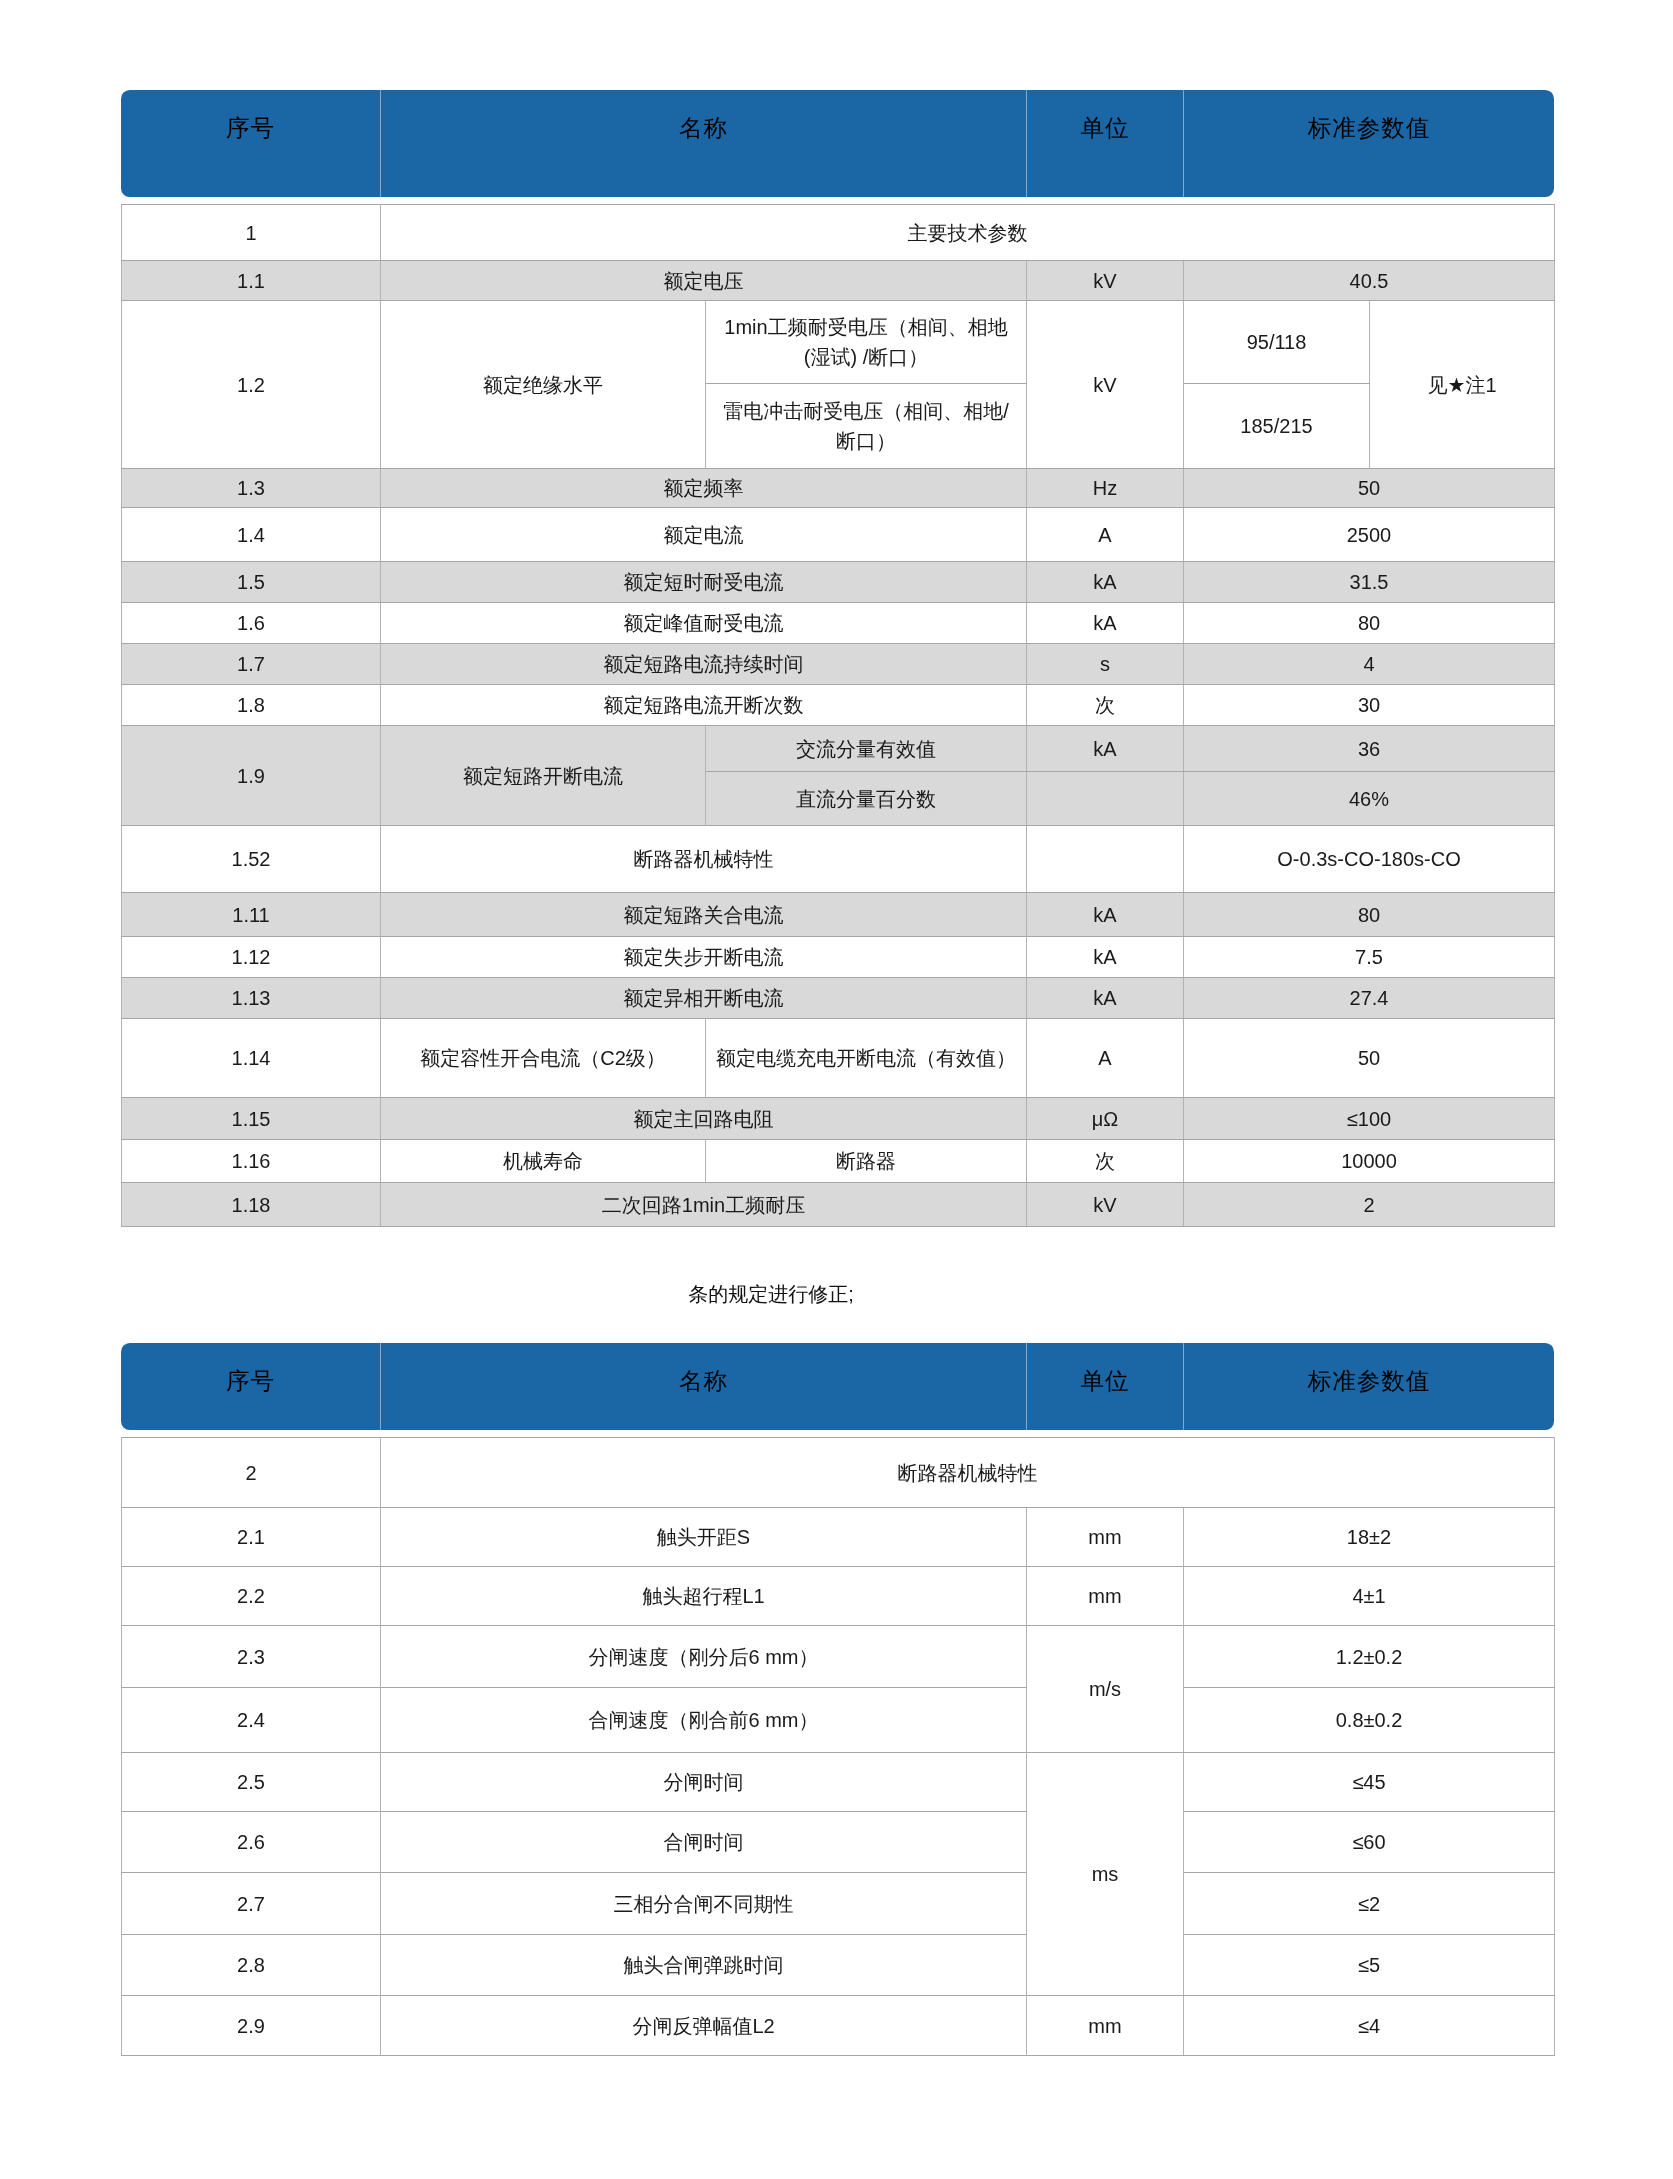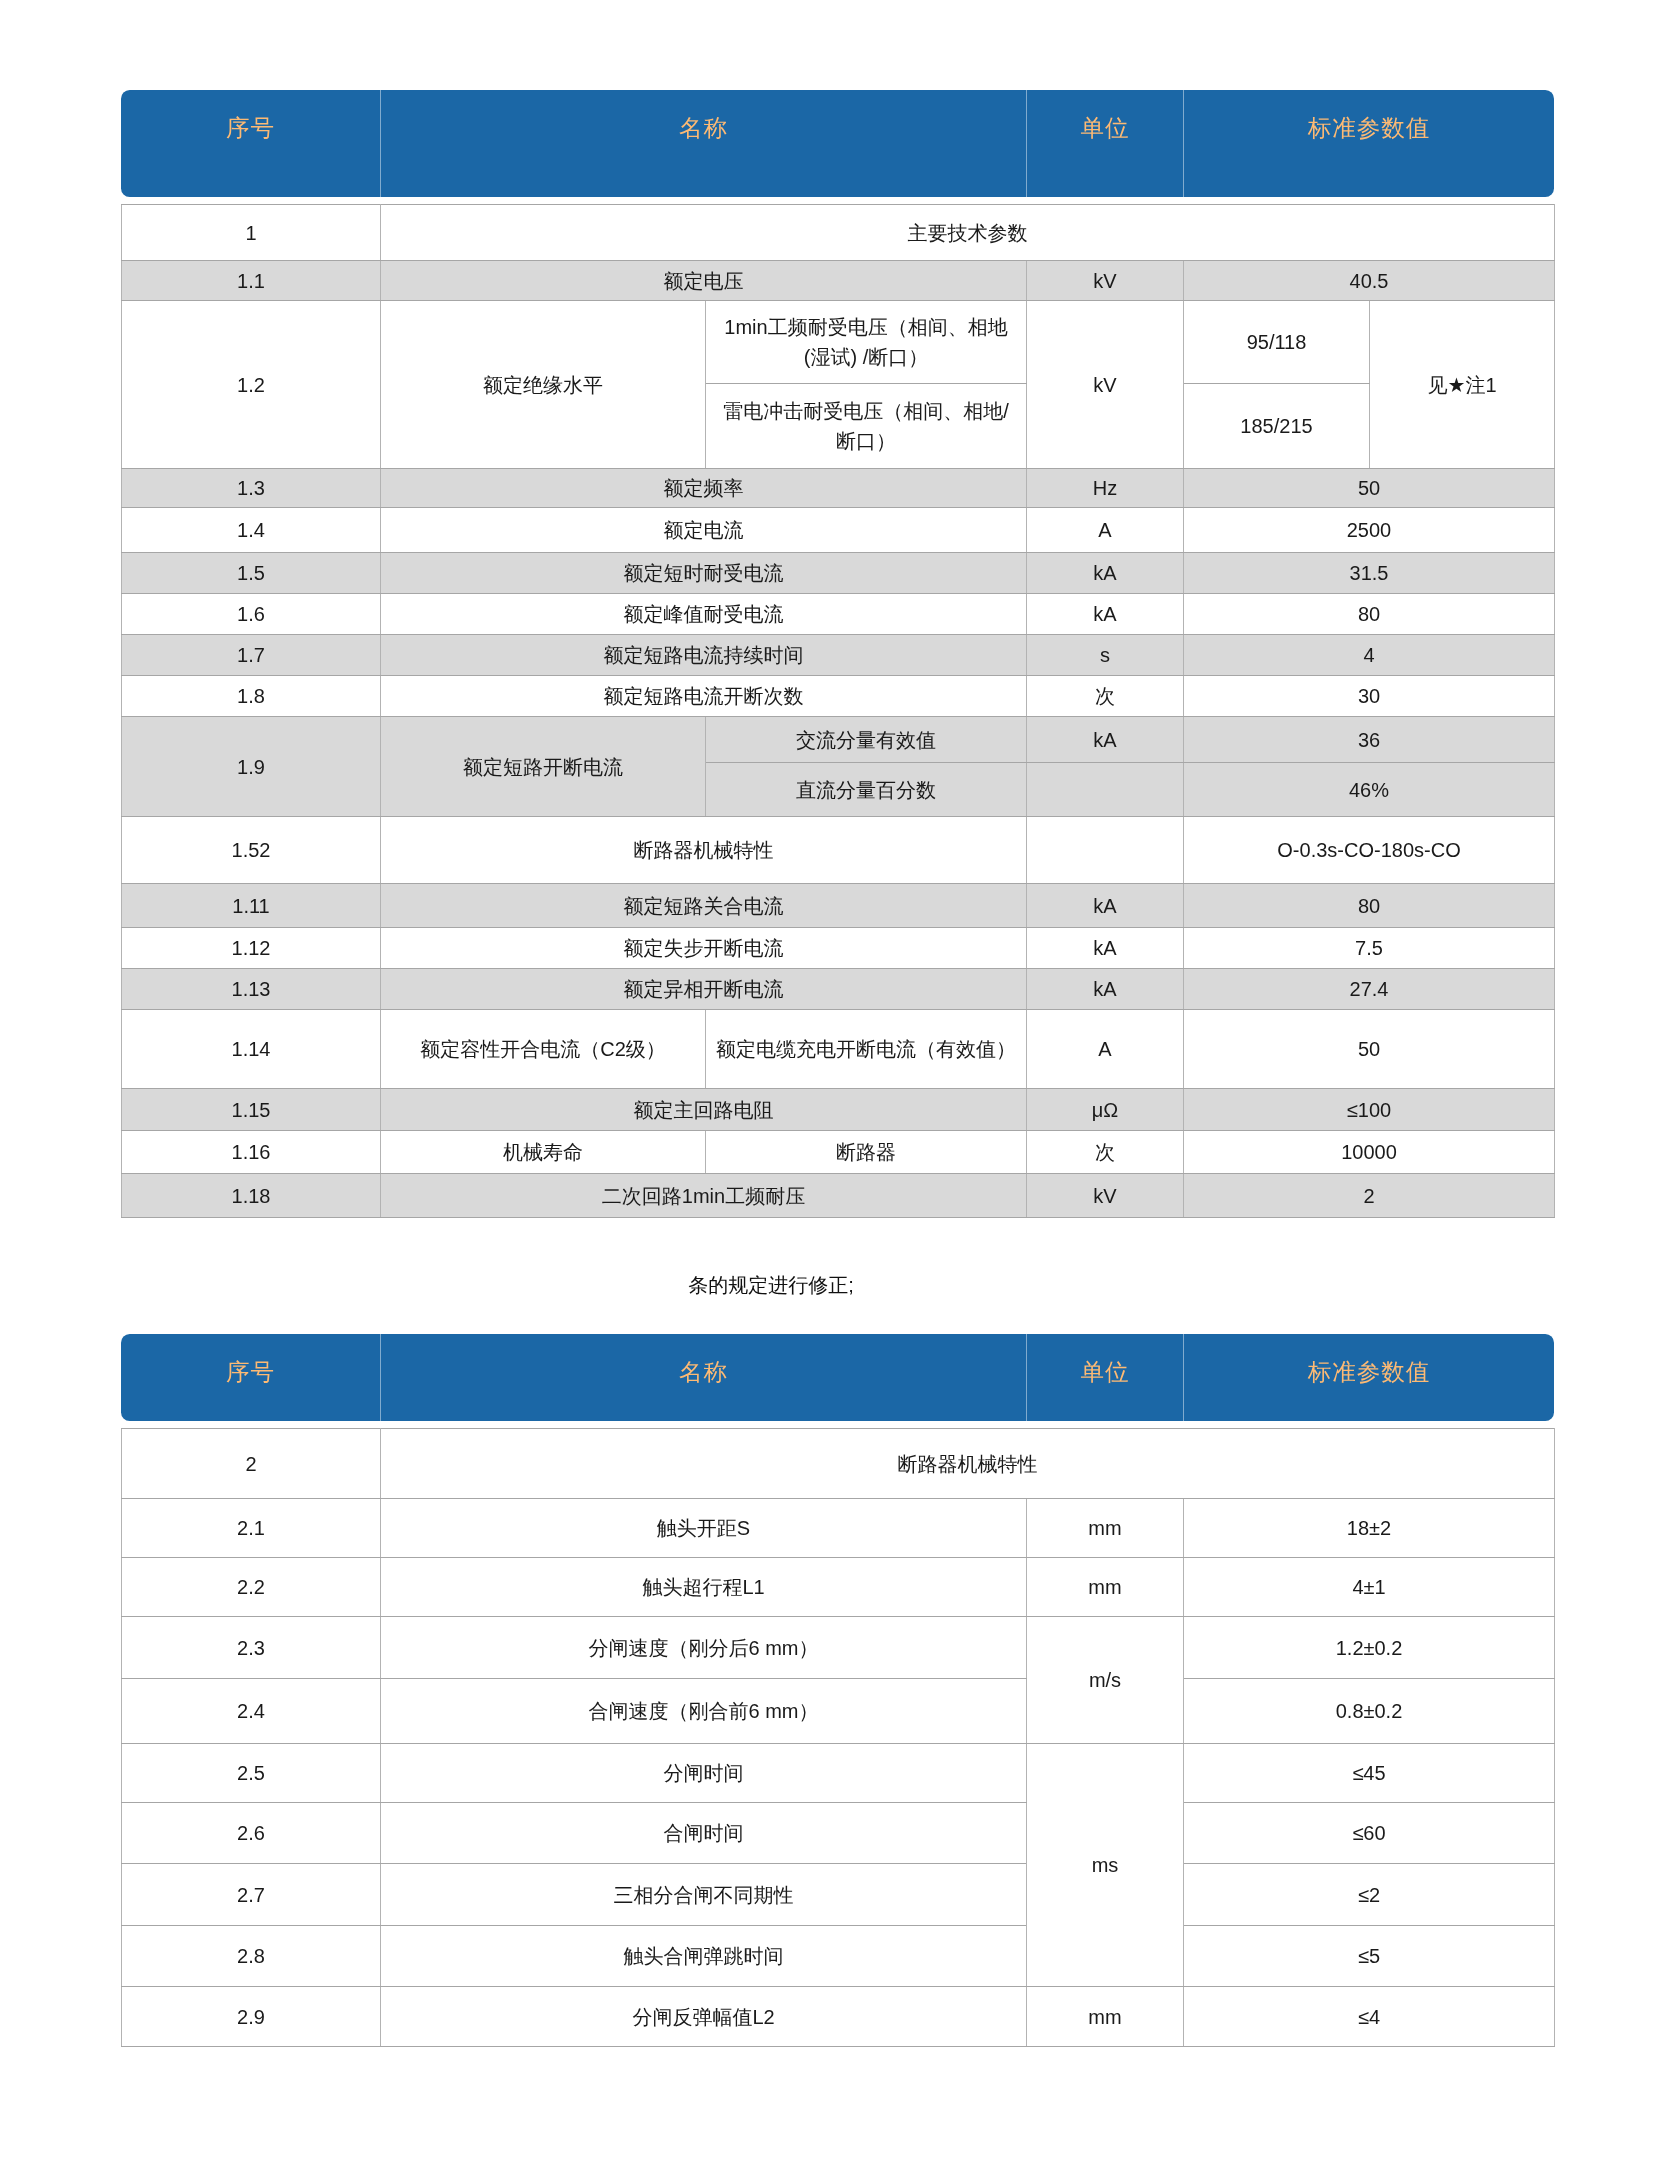--- a/index.html
+++ b/index.html
@@ -8,21 +8,21 @@
     font-family:"Liberation Sans","DejaVu Sans",sans-serif;
     color:#1a1a1a;
   }
   .sheet{position:relative;width:1673px;height:2179px;overflow:hidden;}
   .table-block{margin-left:121px;width:1433px;}
   .t1{padding-top:90px;}
   .t2{margin-top:30px;}
 
   
   .thead{
-    background:#1b67a6;border-radius:8.7px;color:#fdba74;
+    background:#1b67a6;border-radius:8.7px;color:#000000;
     display:flex;box-sizing:border-box;
   }
   .t1 .thead{height:107px;}
   .t2 .thead{height:87px;}
   .hc{
     box-sizing:border-box;display:flex;justify-content:center;
     padding-top:23px;font-size:23.6px;line-height:30px;font-weight:500;
     letter-spacing:0.9px;
   }
   .hc + .hc{border-left:0.9px solid rgba(255,255,255,0.45);}
@@ -105,21 +105,21 @@
         <td>185/215</td>
       </tr>
 
       <tr class="gray" style="height:39px">
         <td>1.3</td>
         <td colspan="2">额定频率</td>
         <td>Hz</td>
         <td colspan="2">50</td>
       </tr>
 
-      <tr style="height:45px">
+      <tr style="height:54px">
         <td>1.4</td>
         <td colspan="2">额定电流</td>
         <td>A</td>
         <td colspan="2">2500</td>
       </tr>
 
       <tr class="gray" style="height:41px">
         <td>1.5</td>
         <td colspan="2">额定短时耐受电流</td>
         <td>kA</td>

